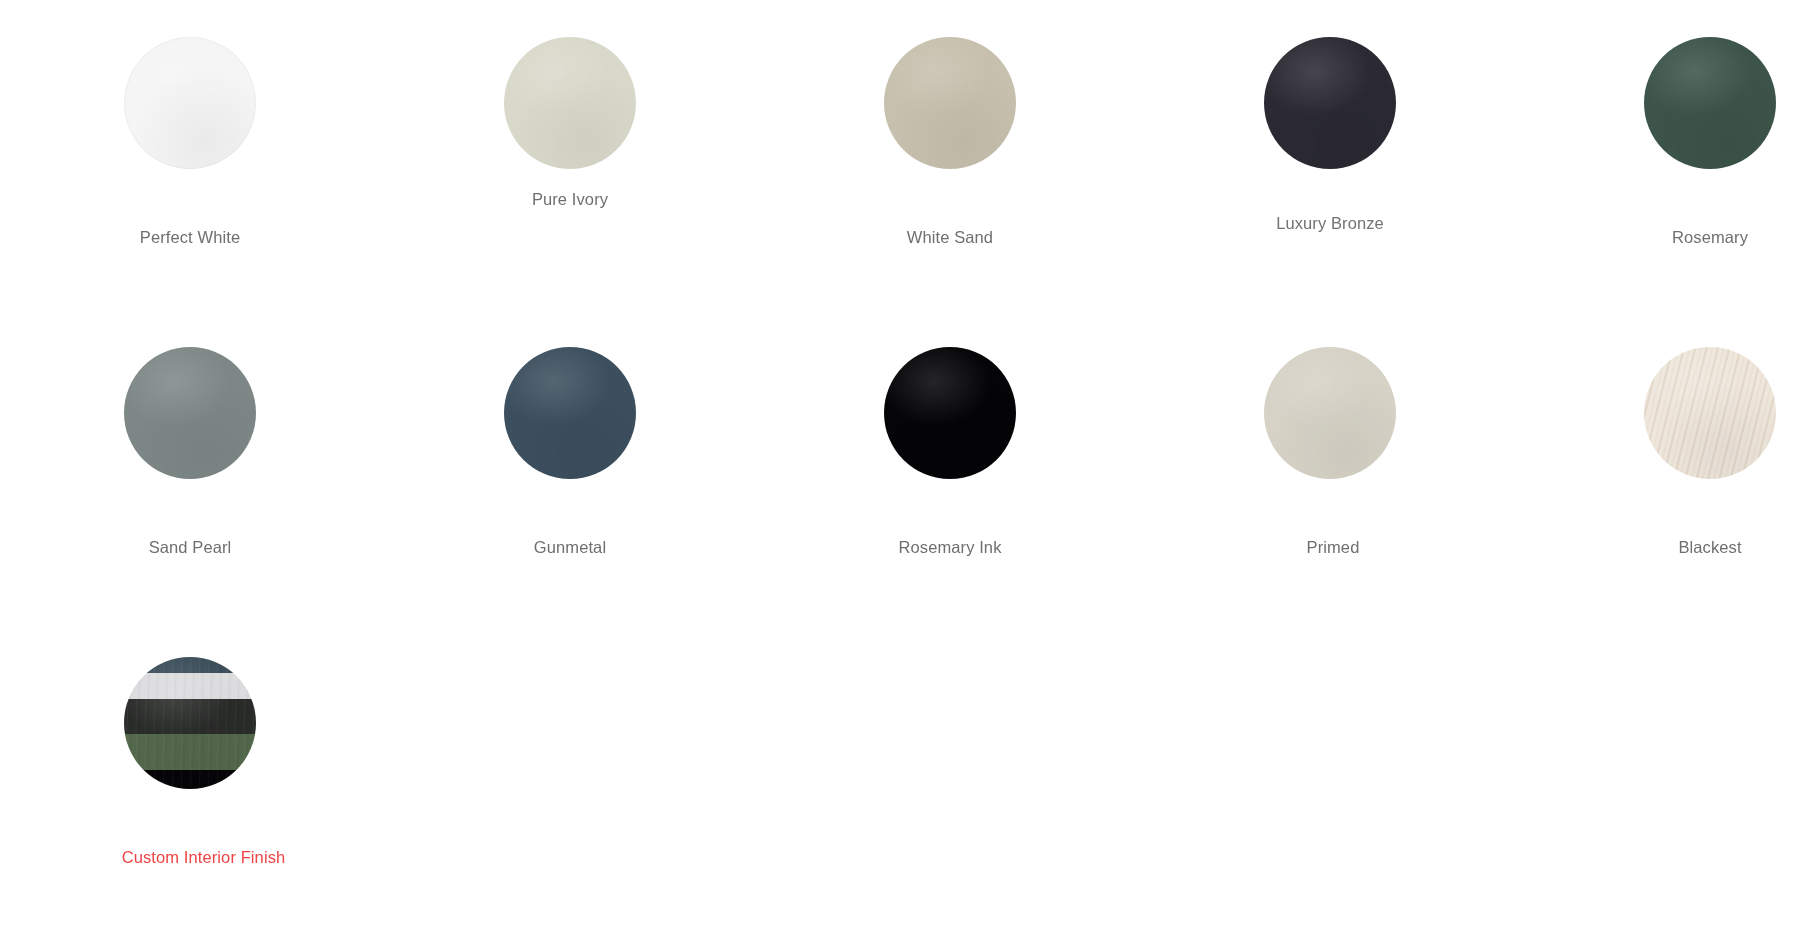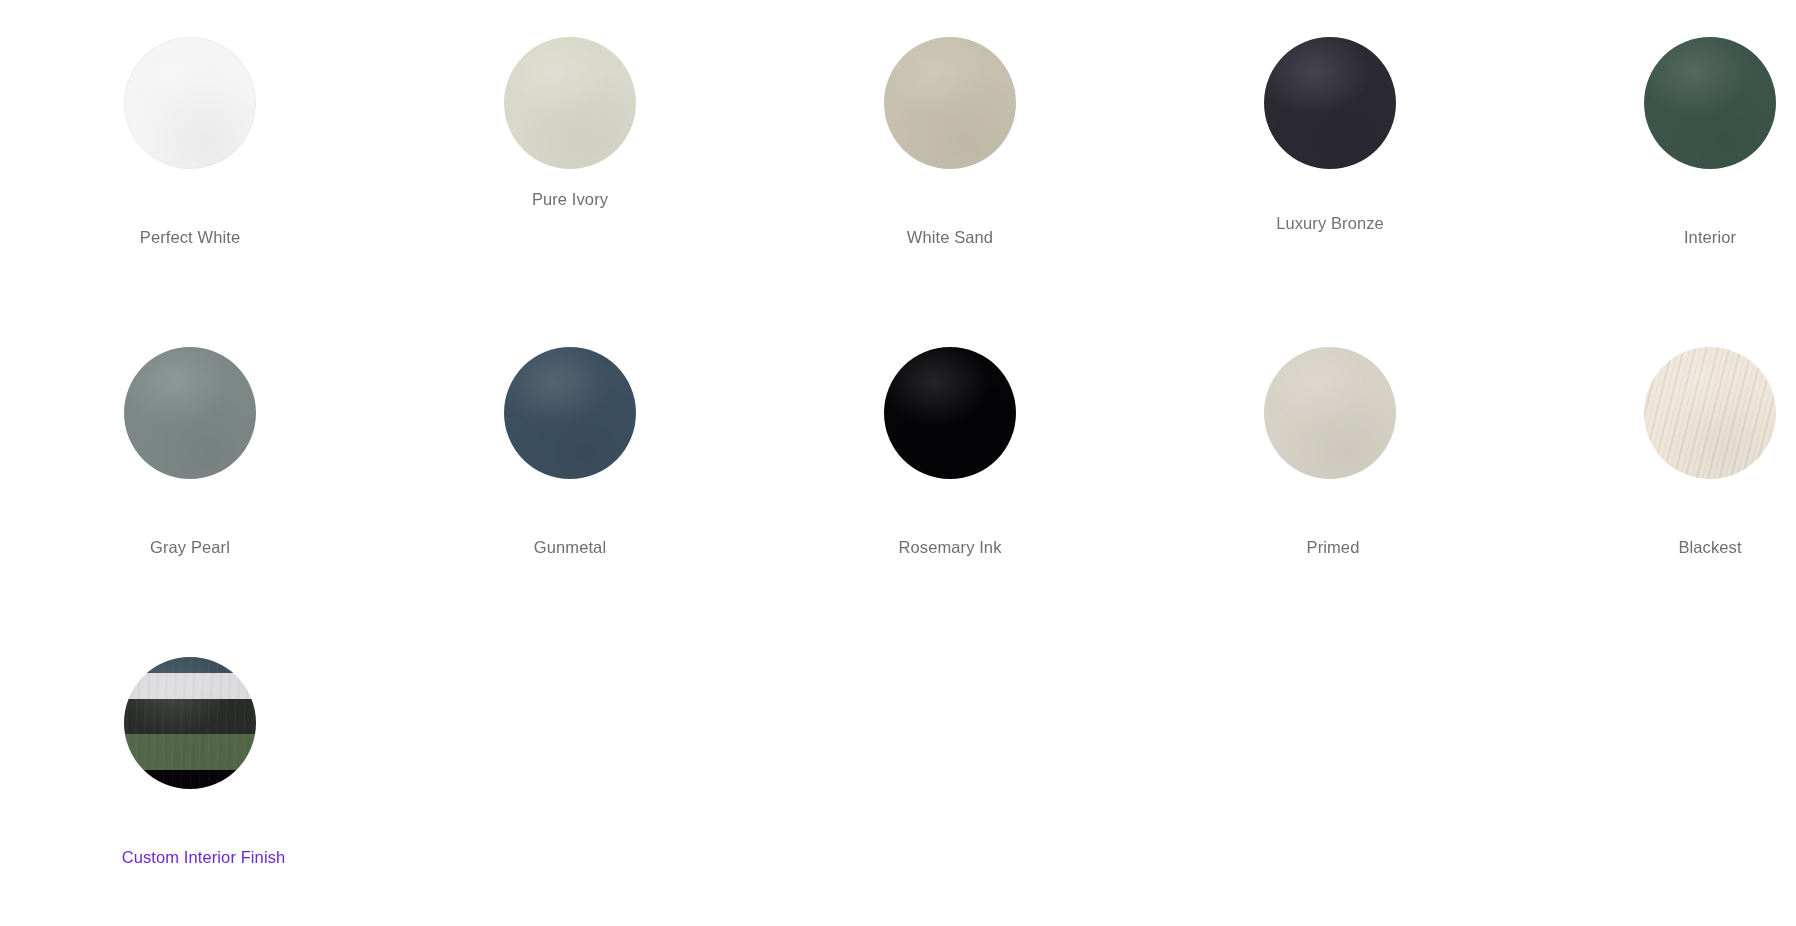--- a/index.html
+++ b/index.html
@@ -143,30 +143,30 @@
       <div class="swatch-label" style="color: rgb(111, 111, 111);">White Sand</div>
     </div>
 
     <div class="swatch-cell">
       <div class="swatch-disc" style="background-color: rgb(43, 42, 51);"></div>
       <div class="swatch-label" style="color: #737373; margin-top: 44px;">Luxury Bronze</div>
     </div>
 
     <div class="swatch-cell">
       <div class="swatch-disc" style="background-color: rgb(60, 84, 73);"></div>
-      <div class="swatch-label" style="color: rgb(111, 111, 111);">Interior</div>
+      <div class="swatch-label" style="color: rgb(111, 111, 111);">Rosemary</div>
     </div>
 
   </div>
 
   <div class="swatch-row">
 
     <div class="swatch-cell">
       <div class="swatch-disc" style="background-color: rgb(125, 136, 134);"></div>
-      <div class="swatch-label" style="color: rgb(111, 111, 111);">Gray Pearl</div>
+      <div class="swatch-label" style="color: rgb(111, 111, 111);">Sand Pearl</div>
     </div>
 
     <div class="swatch-cell">
       <div class="swatch-disc" style="background-color: rgb(60, 79, 94);"></div>
       <div class="swatch-label" style="color: rgb(111, 111, 111);">Gunmetal</div>
     </div>
 
     <div class="swatch-cell">
       <div class="swatch-disc" style="background-color: rgb(5, 5, 7);"></div>
       <div class="swatch-label" style="color: rgb(111, 111, 111);">Rosemary Ink</div>
@@ -187,21 +187,21 @@
   <div class="swatch-row">
 
     <div class="swatch-cell">
       <div class="swatch-disc bands">
           <div class="band" style="background-color: rgb(59, 78, 90); height: 12%;"></div>
           <div class="band" style="background-color: rgb(220, 220, 223); height: 20%;"></div>
           <div class="band" style="background-color: rgb(42, 44, 42); height: 26%;"></div>
           <div class="band" style="background-color: rgb(84, 105, 75); height: 28%;"></div>
           <div class="band" style="background-color: rgb(6, 6, 8); height: 14%;"></div>
         </div>
-      <div class="swatch-label" style="color: #6d28d9; margin-left: 27px;">Custom Interior Finish</div>
+      <div class="swatch-label" style="color: #ef4444; margin-left: 27px;">Custom Interior Finish</div>
     </div>
 
     <div class="swatch-cell empty">
         <div class="swatch-disc"></div>
         <div class="swatch-label" style="color: rgb(111, 111, 111);"></div>
       </div>
     <div class="swatch-cell empty">
         <div class="swatch-disc"></div>
         <div class="swatch-label" style="color: rgb(111, 111, 111);"></div>
       </div>

